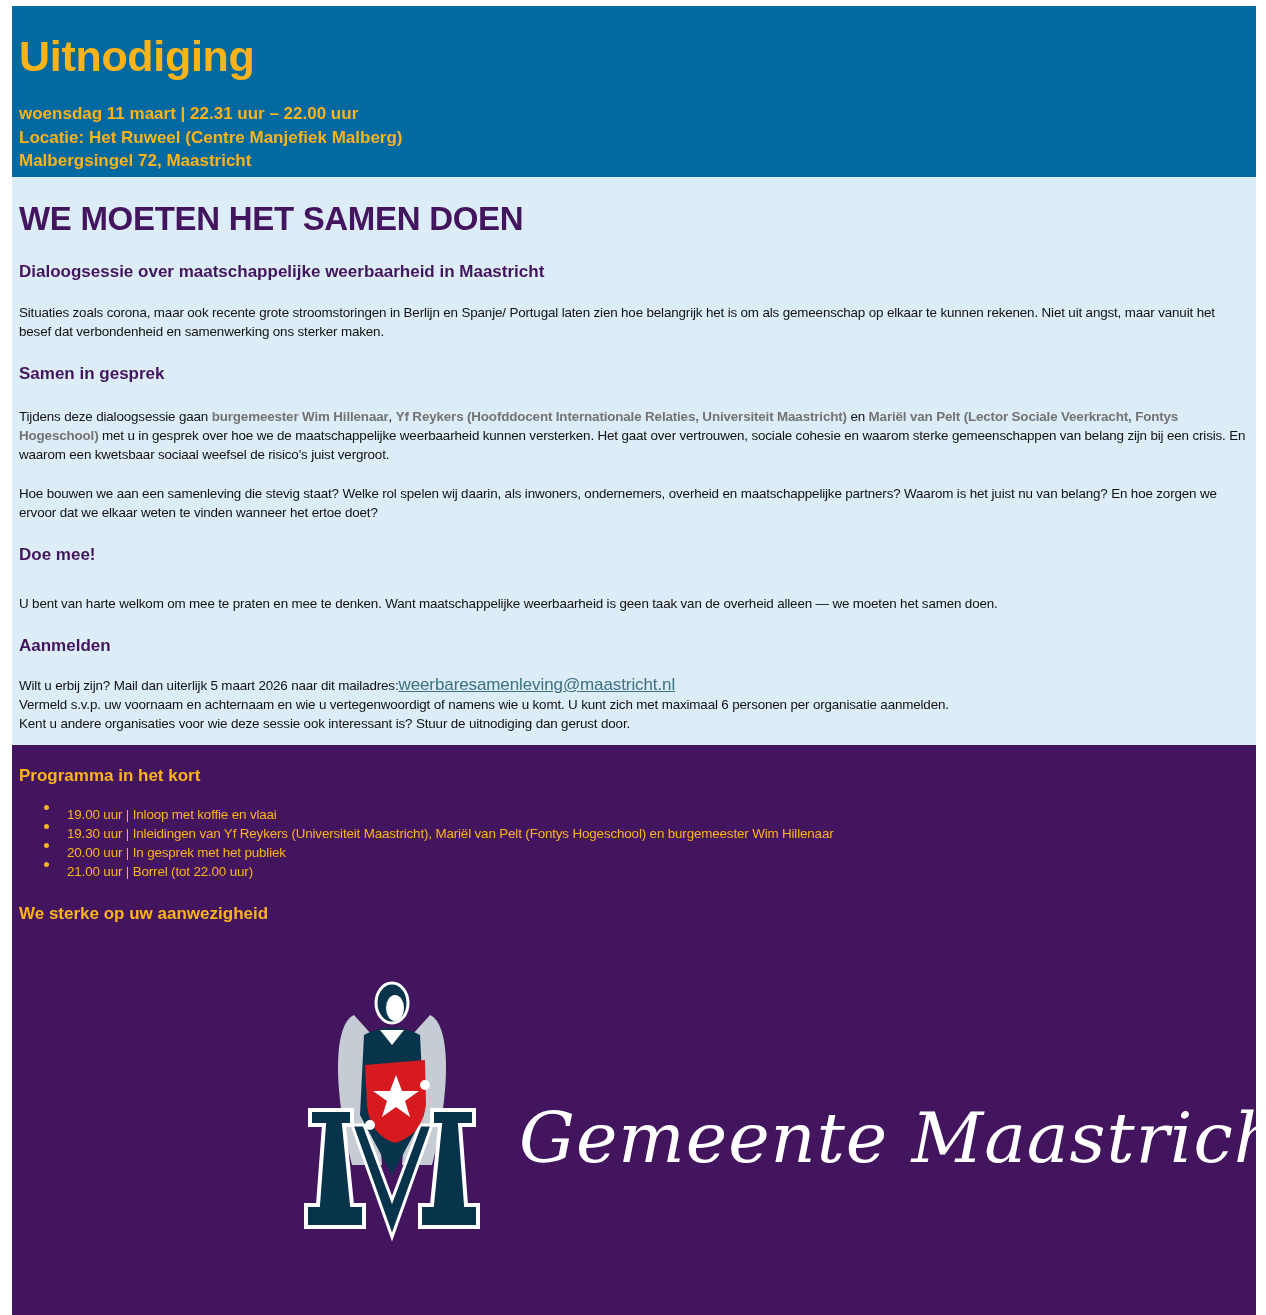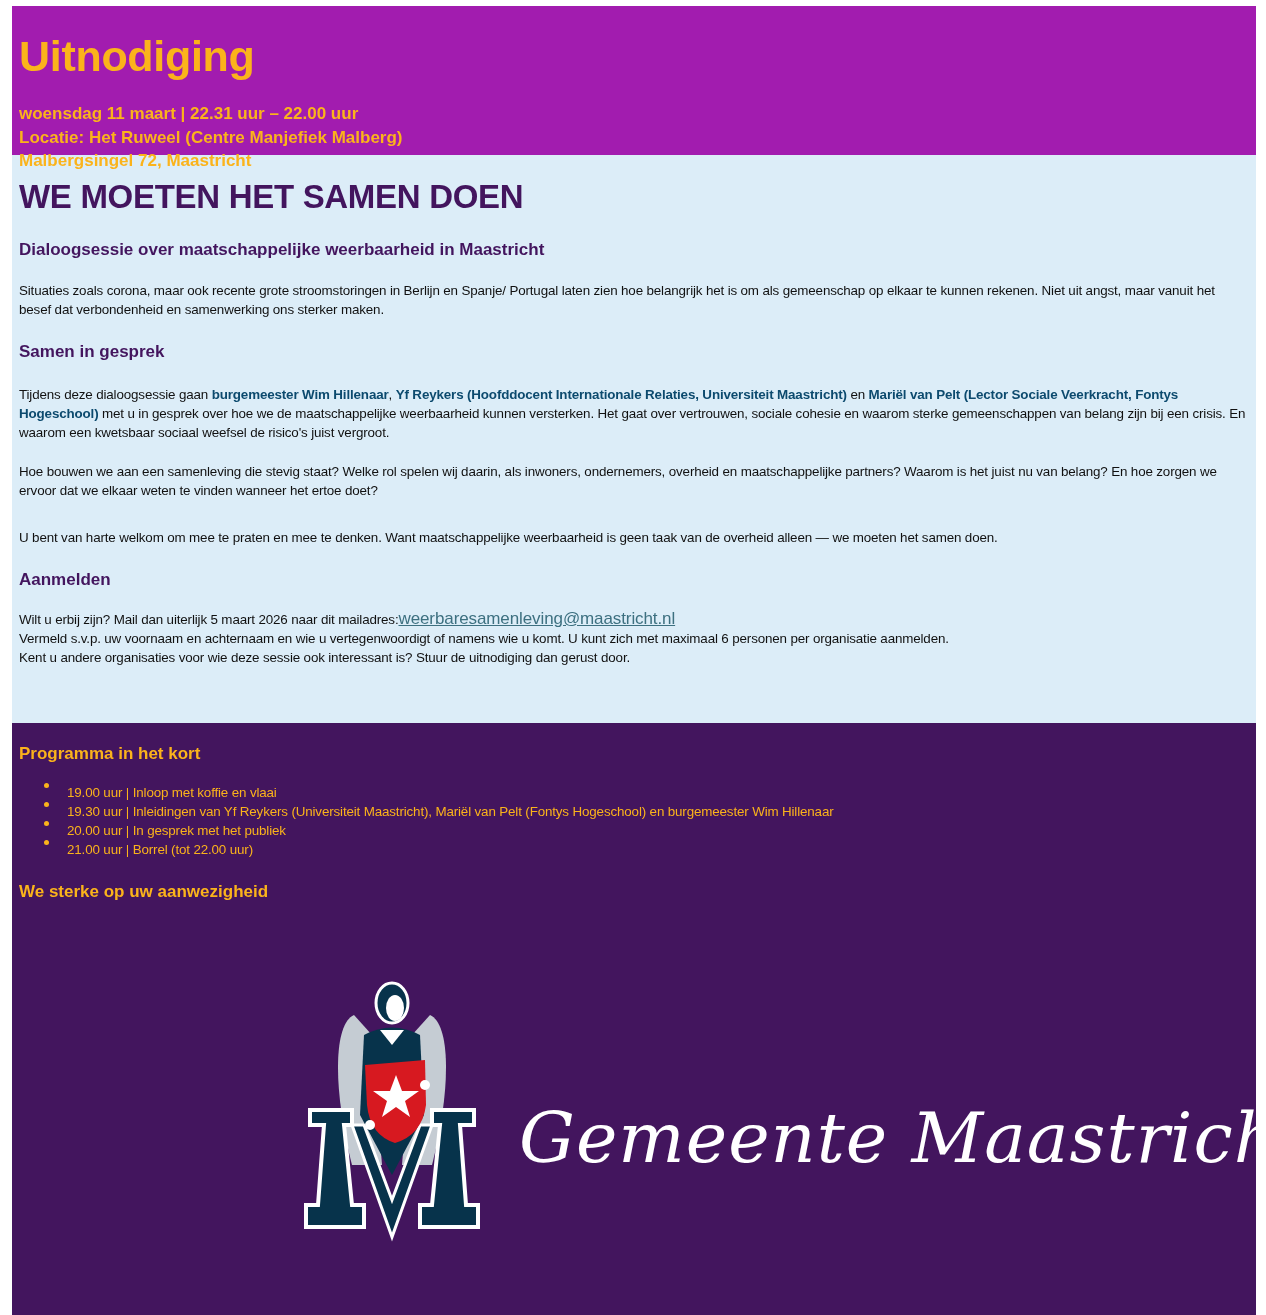--- a/index.html
+++ b/index.html
@@ -1,22 +1,22 @@
 <!DOCTYPE html>
 <html><head>
 <meta charset="utf-8">
 <style>
   * { box-sizing: border-box; margin: 0; padding: 0; }
   html, body { width: 1266px; height: 1315px; background: #ffffff; }
   body { font-family: "Liberation Sans", "DejaVu Sans", sans-serif; position: relative; }
   .page { position: absolute; left: 12px; top: 6px; width: 1244px; }
 
   .header {
-    background: #a21caf;
-    height: 149px;
+    background: #0369a1;
+    height: 171px;
     padding: 24px 7px 0 7px;
     color: #fbb31b;
   }
   .header h1 {
     font-size: 43px;
     font-weight: bold;
     line-height: 52px;
     letter-spacing: -0.3px;
     margin-bottom: 20px;
   }
@@ -44,21 +44,21 @@
     color: #43155e;
     font-size: 17px;
     font-weight: bold;
     line-height: 22px;
   }
   .content p {
     font-size: 13.4px;
     line-height: 19px;
     letter-spacing: -0.15px;
   }
-  .content b { font-weight: bold; color: #0c4a6e; }
+  .content b { font-weight: bold; color: #737373; }
   .mt18 { margin-top: 18px; }
   .mt20 { margin-top: 20px; }
   .mt22 { margin-top: 22px; }
   .mt28 { margin-top: 28px; }
   .email-link {
     color: #3d7080;
     font-size: 17px;
     letter-spacing: -0.1px;
   }
 
@@ -125,20 +125,21 @@
 
   <section class="content">
     <h2>WE MOETEN HET SAMEN DOEN</h2>
     <h3>Dialoogsessie over maatschappelijke weerbaarheid in Maastricht</h3>
     <p class="mt20">Situaties zoals corona, maar ook recente grote stroomstoringen in Berlijn en Spanje/ Portugal laten zien hoe belangrijk het is om als gemeenschap op elkaar te kunnen rekenen. Niet uit angst, maar vanuit het besef dat verbondenheid en samenwerking ons sterker maken.</p>
 
     <h3 class="mt22">Samen in gesprek</h3>
     <p class="mt22"><span>Tijdens deze dialoogsessie gaan </span><b>burgemeester Wim Hillenaar</b><span>, </span><b>Yf Reykers (Hoofddocent Internationale Relaties, Universiteit Maastricht)</b><span> en </span><b>Mariël van Pelt (Lector Sociale Veerkracht, Fontys Hogeschool)</b><span> met u in gesprek over hoe we de maatschappelijke weerbaarheid kunnen versterken. Het gaat over vertrouwen, sociale cohesie en waarom sterke gemeenschappen van belang zijn bij een crisis. En waarom een kwetsbaar sociaal weefsel de risico's juist vergroot.</span></p>
     <p class="mt20">Hoe bouwen we aan een samenleving die stevig staat? Welke rol spelen wij daarin, als inwoners, ondernemers, overheid en maatschappelijke partners? Waarom is het juist nu van belang? En hoe zorgen we ervoor dat we elkaar weten te vinden wanneer het ertoe doet?</p>
 
+    <h3 class="mt22">Doe mee!</h3>
     <p class="mt28">U bent van harte welkom om mee te praten en mee te denken. Want maatschappelijke weerbaarheid is geen taak van de overheid alleen — we moeten het samen doen.</p>
 
     <h3 class="mt22">Aanmelden</h3>
     <p class="mt18"><span>Wilt u erbij zijn? Mail dan uiterlijk 5 maart 2026 naar dit mailadres:</span><a class="email-link" href="#">weerbaresamenleving@maastricht.nl</a></p>
     <p>Vermeld s.v.p. uw voornaam en achternaam en wie u vertegenwoordigt of namens wie u komt. U kunt zich met maximaal 6 personen per organisatie aanmelden.</p>
     <p>Kent u andere organisaties voor wie deze sessie ook interessant is? Stuur de uitnodiging dan gerust door.</p>
   </section>
 
   <section class="footer">
     <h3>Programma in het kort</h3>

